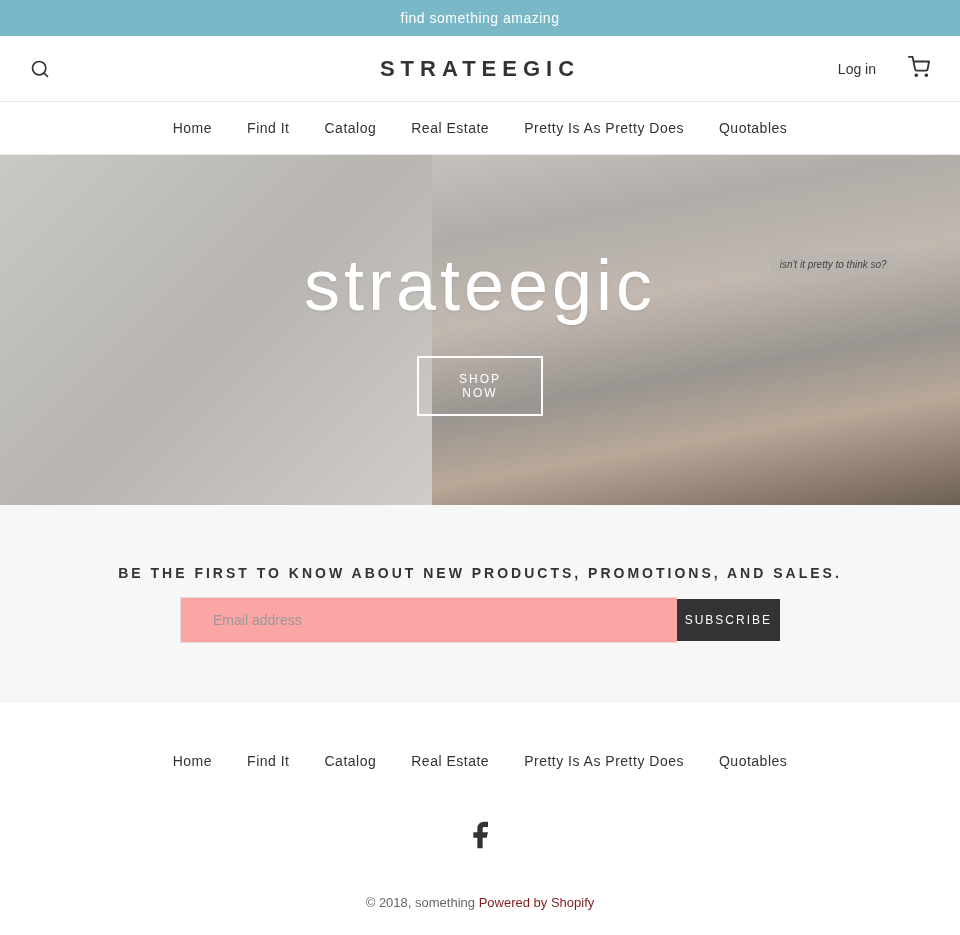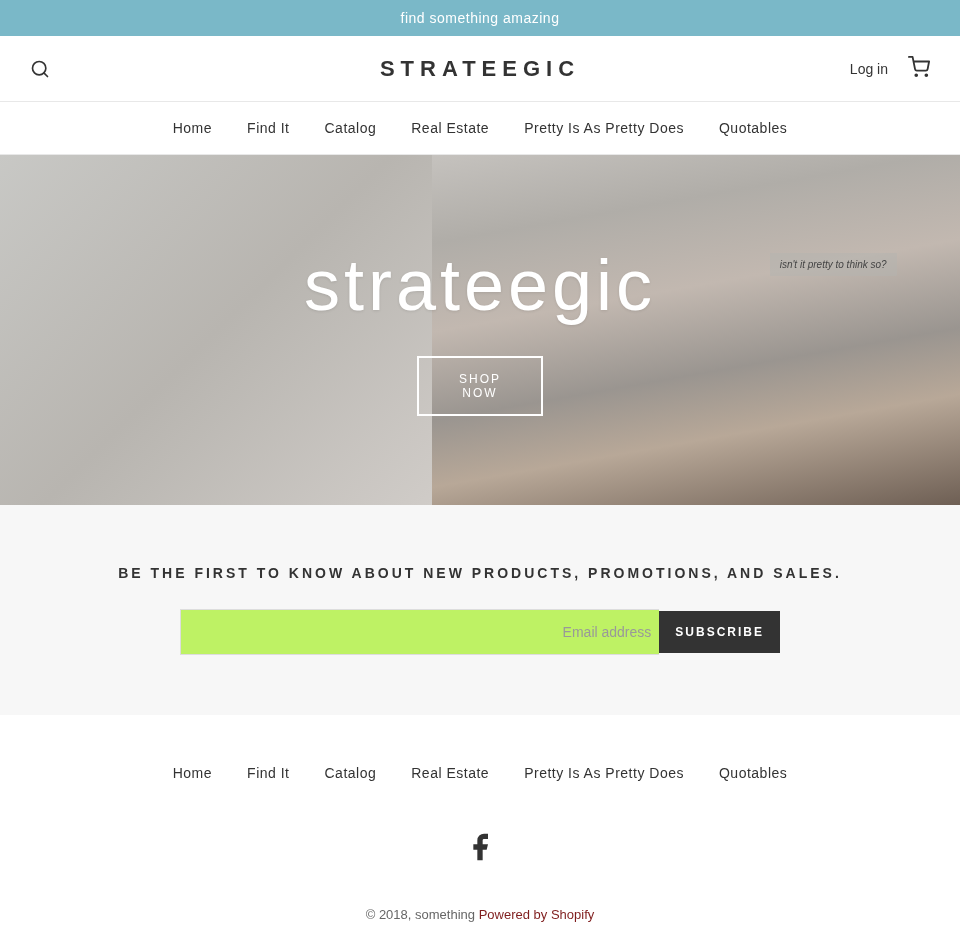--- a/index.html
+++ b/index.html
@@ -53,21 +53,21 @@
       font-weight: 700;
       letter-spacing: 6px;
       text-transform: uppercase;
       color: #333;
       text-decoration: none;
     }
 
     .header-right {
       display: flex;
       align-items: center;
-      gap: 20px;
+      gap: 32px;
     }
 
     .header-icon {
       cursor: pointer;
       color: #333;
       text-decoration: none;
       font-size: 14px;
     }
 
     
@@ -133,56 +133,55 @@
       padding: 60px 20px;
       text-align: center;
     }
 
     .newsletter-title {
       font-size: 14px;
       font-weight: 700;
       letter-spacing: 3px;
       text-transform: uppercase;
       color: #333;
-      margin-bottom: 28px;
+      margin-bottom: 16px;
     }
 
     .newsletter-form {
       display: flex;
       justify-content: center;
       align-items: center;
       max-width: 600px;
       margin: 0 auto;
     }
 
     .newsletter-input {
       flex: 1;
-      padding: 14px 8px;
+      padding: 14px 32px;
       border: 1px solid #ddd;
       font-size: 14px;
       outline: none;
       border-right: none;
-      background: #bef264;
-      text-align: right;
+      background: #fca5a5;
     }
 
     .newsletter-input::placeholder {
       color: #999;
     }
 
     .subscribe-btn {
-      padding: 14px 16px;
+      padding: 14px 8px;
       background: #333;
       color: #fff;
       border: none;
       font-size: 12px;
       letter-spacing: 2px;
       text-transform: uppercase;
       cursor: pointer;
-      font-weight: 700;
+      font-weight: 400;
     }
 
     
     .footer-nav {
       display: flex;
       justify-content: center;
       gap: 35px;
       padding: 50px 20px 30px;
       background: #fff;
     }

